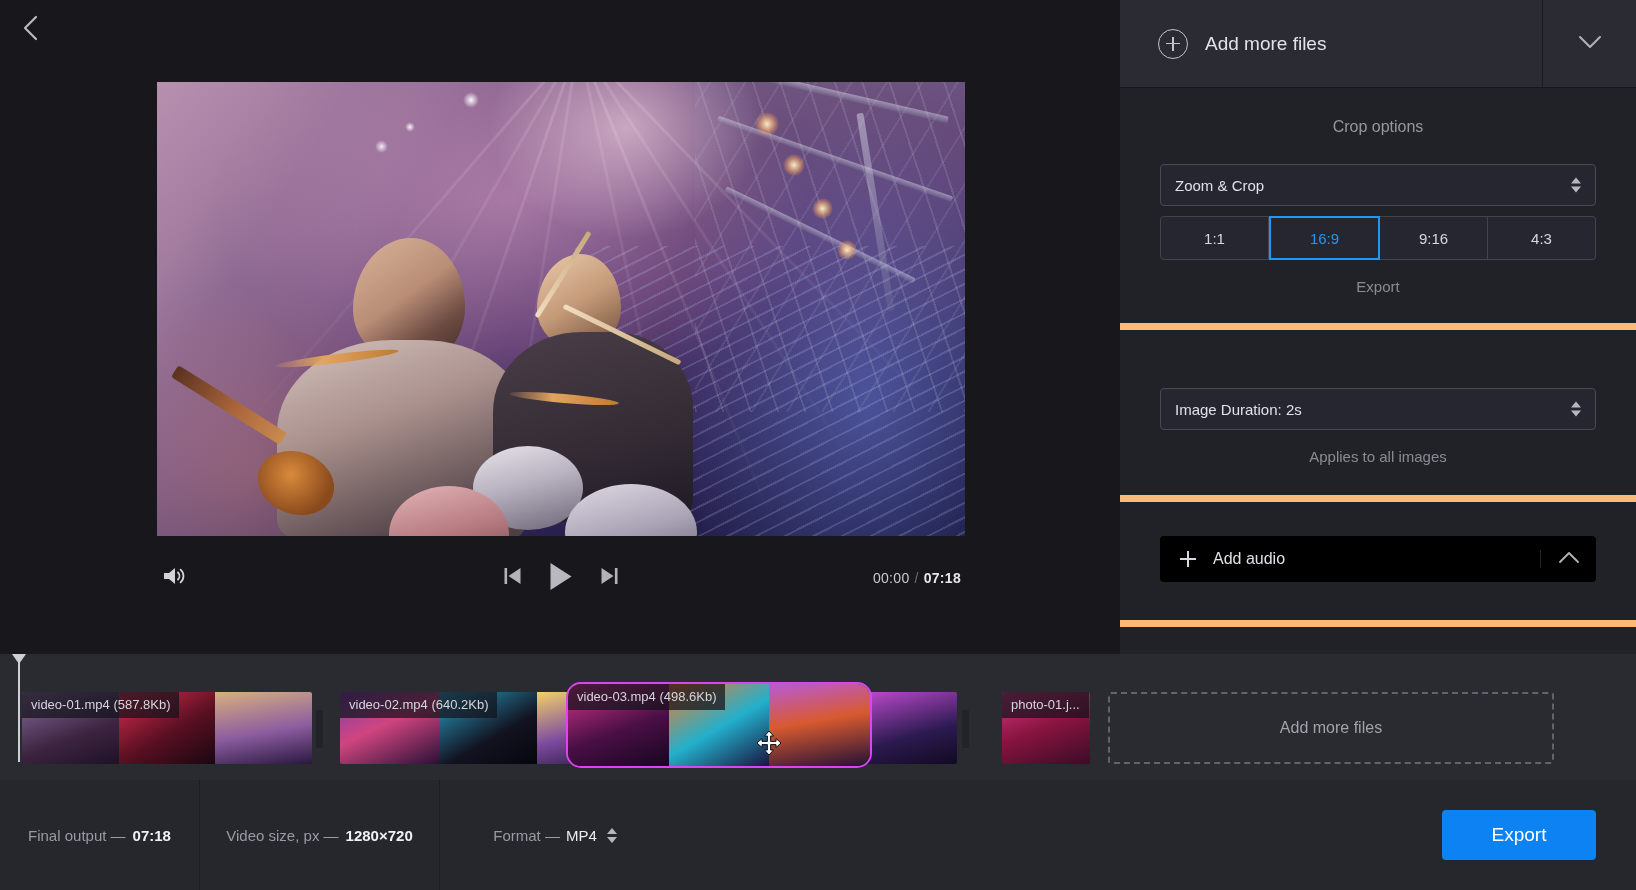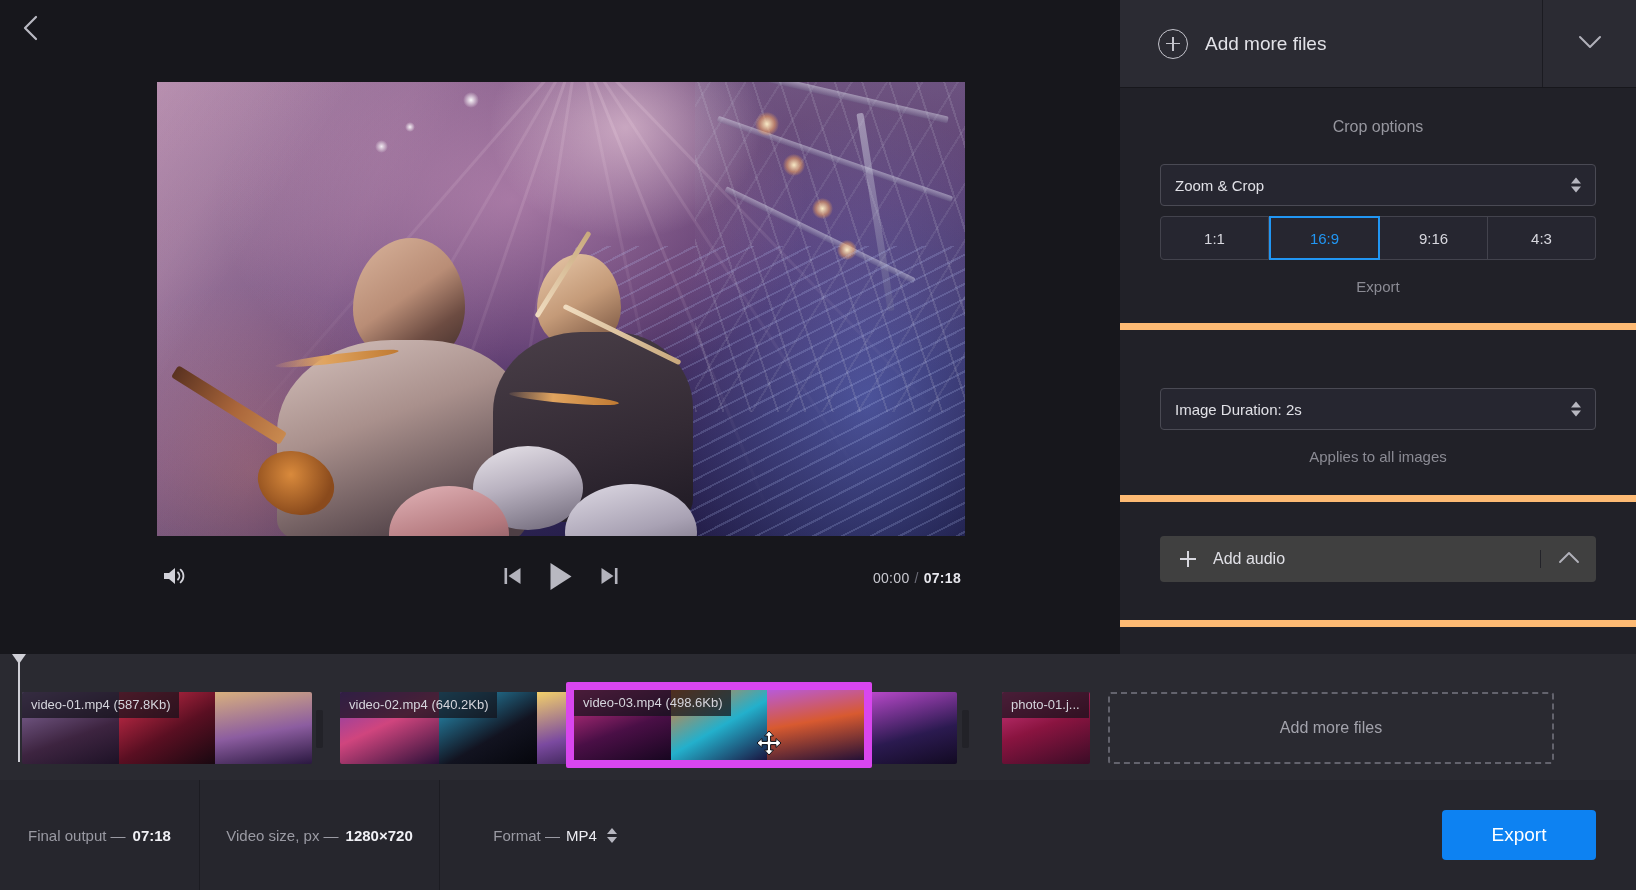--- a/index.html
+++ b/index.html
@@ -202,22 +202,22 @@
   .clip .label {
     position: absolute; left: 0; top: 0;
     padding: 5px 9px 6px 9px;
     font-size: 13px; color: #d5d5dc;
     background: rgba(20,18,26,0.72);
     white-space: nowrap;
     pointer-events: none;
   }
   .clip.selected {
     top: 10px; height: 86px;
-    border: 8px solid #d946ef;
-    border-radius: 2px;
+    border: 2px solid #d946ef;
+    border-radius: 15px;
     z-index: 30;
   }
   .clip-handle {
     position: absolute;
     top: 38px; width: 7px; height: 38px;
     background: #222228;
     border-radius: 2px;
     cursor: col-resize;
     z-index: 20;
   }
@@ -339,21 +339,21 @@
     text-align: center;
     font-size: 15px; color: #8b8b94;
     padding: 18px 0 28px 0;
   }
   .sb-hint.tight { padding-bottom: 30px; }
 
   .audio-row {
     margin-top: 34px;
     height: 46px;
     display: flex;
-    background: #404040;
+    background: #000000;
     border-radius: 4px;
     overflow: hidden;
     align-items: center;
   }
   .audio-main {
     flex: 1;
     display: flex; align-items: center;
     padding-left: 20px;
     font-size: 16px; color: #e0e0e6;
     cursor: pointer;

